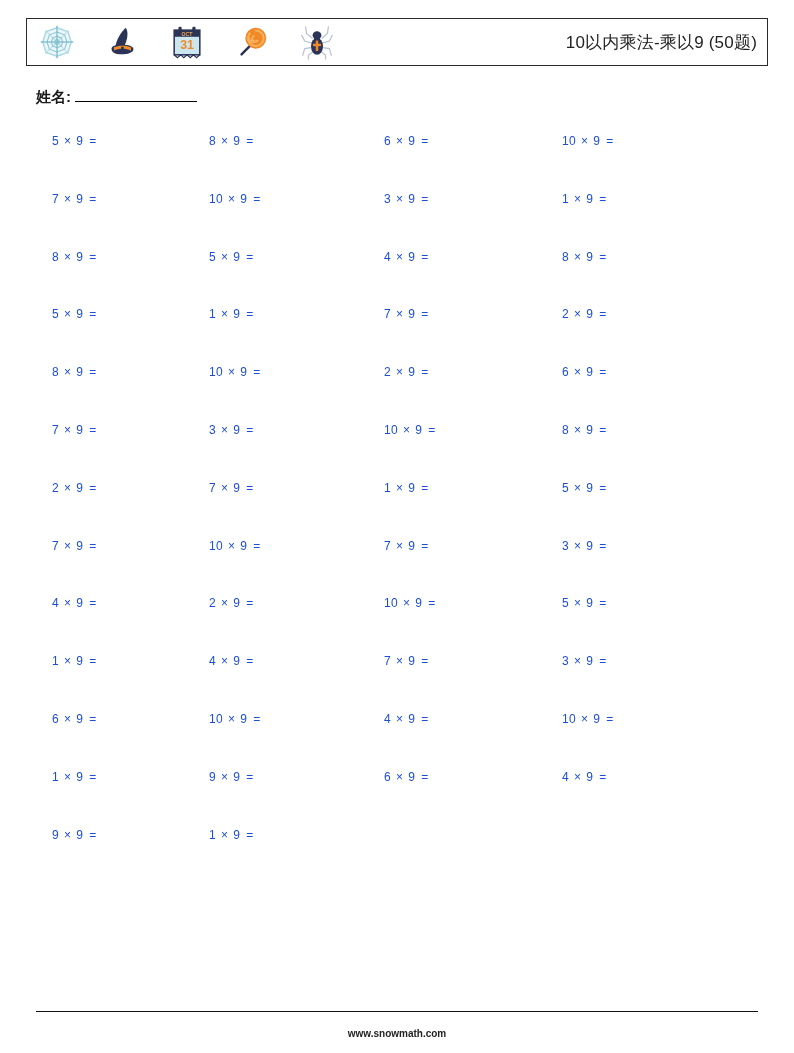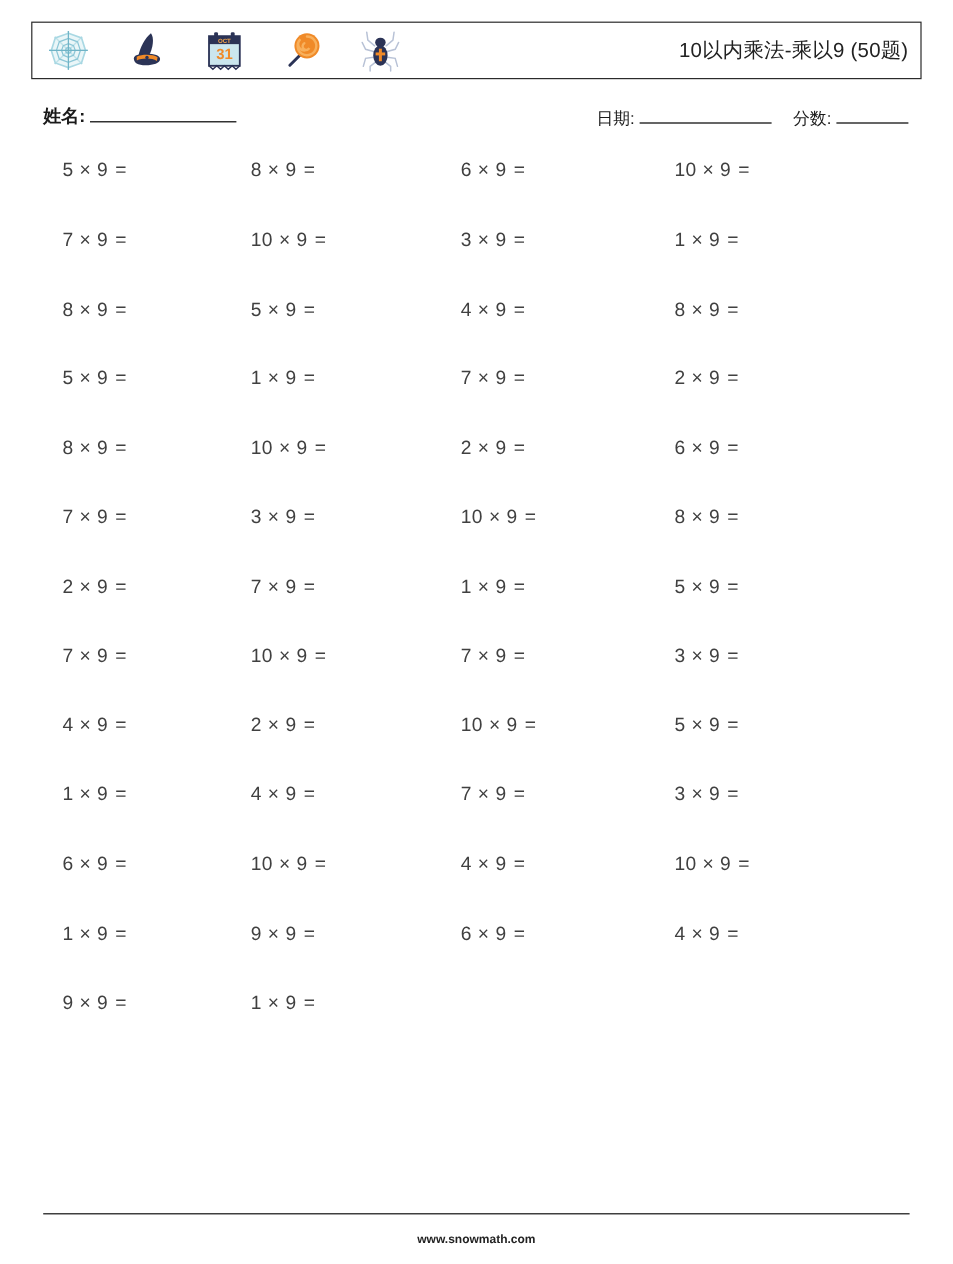--- a/index.html
+++ b/index.html
@@ -91,22 +91,22 @@
     top: 134px;
     width: 794px;
   }
   .prow {
     display: flex;
     height: 57.8px;
     align-items: flex-start;
   }
   .pcell {
     width: 177px;
-    font-size: 16px;
-    color: #404040;
+    font-size: 12px;
+    color: #1d4ed8;
     letter-spacing: 0.3px;
     white-space: nowrap;
     box-sizing: border-box;
   }
   .pcell.c0 { width: 185px; padding-left: 52px; }
   .pcell.c1 { width: 177px; padding-left: 24px; }
   .pcell.c2 { width: 177px; padding-left: 22px; }
   .pcell.c3 { width: 177px; padding-left: 23px; }
   .pcell .op { margin: 0 5px; }
   .pcell .eq { margin-left: 6px; }
@@ -207,23 +207,20 @@
 
   </div>
 
   <div class="header-title">10以内乘法-乘以9 (50题)</div>
 </div>
 
 <div class="meta-row">
   <div class="meta-name">
     <span>姓名:</span><span class="rule rule-name"></span>
   </div>
-  <div class="meta-right">
-    <span>日期:</span><span class="rule rule-date"></span><span class="meta-gap"></span><span>分数:</span><span class="rule rule-score"></span>
-  </div>
 </div>
 
 <div class="problems">
     <div class="prow">
       <div class="pcell c0"><span>5</span><span class="op">×</span><span>9</span><span class="eq">=</span></div>
       <div class="pcell c1"><span>8</span><span class="op">×</span><span>9</span><span class="eq">=</span></div>
       <div class="pcell c2"><span>6</span><span class="op">×</span><span>9</span><span class="eq">=</span></div>
       <div class="pcell c3"><span>10</span><span class="op">×</span><span>9</span><span class="eq">=</span></div>
     </div>
     <div class="prow">

